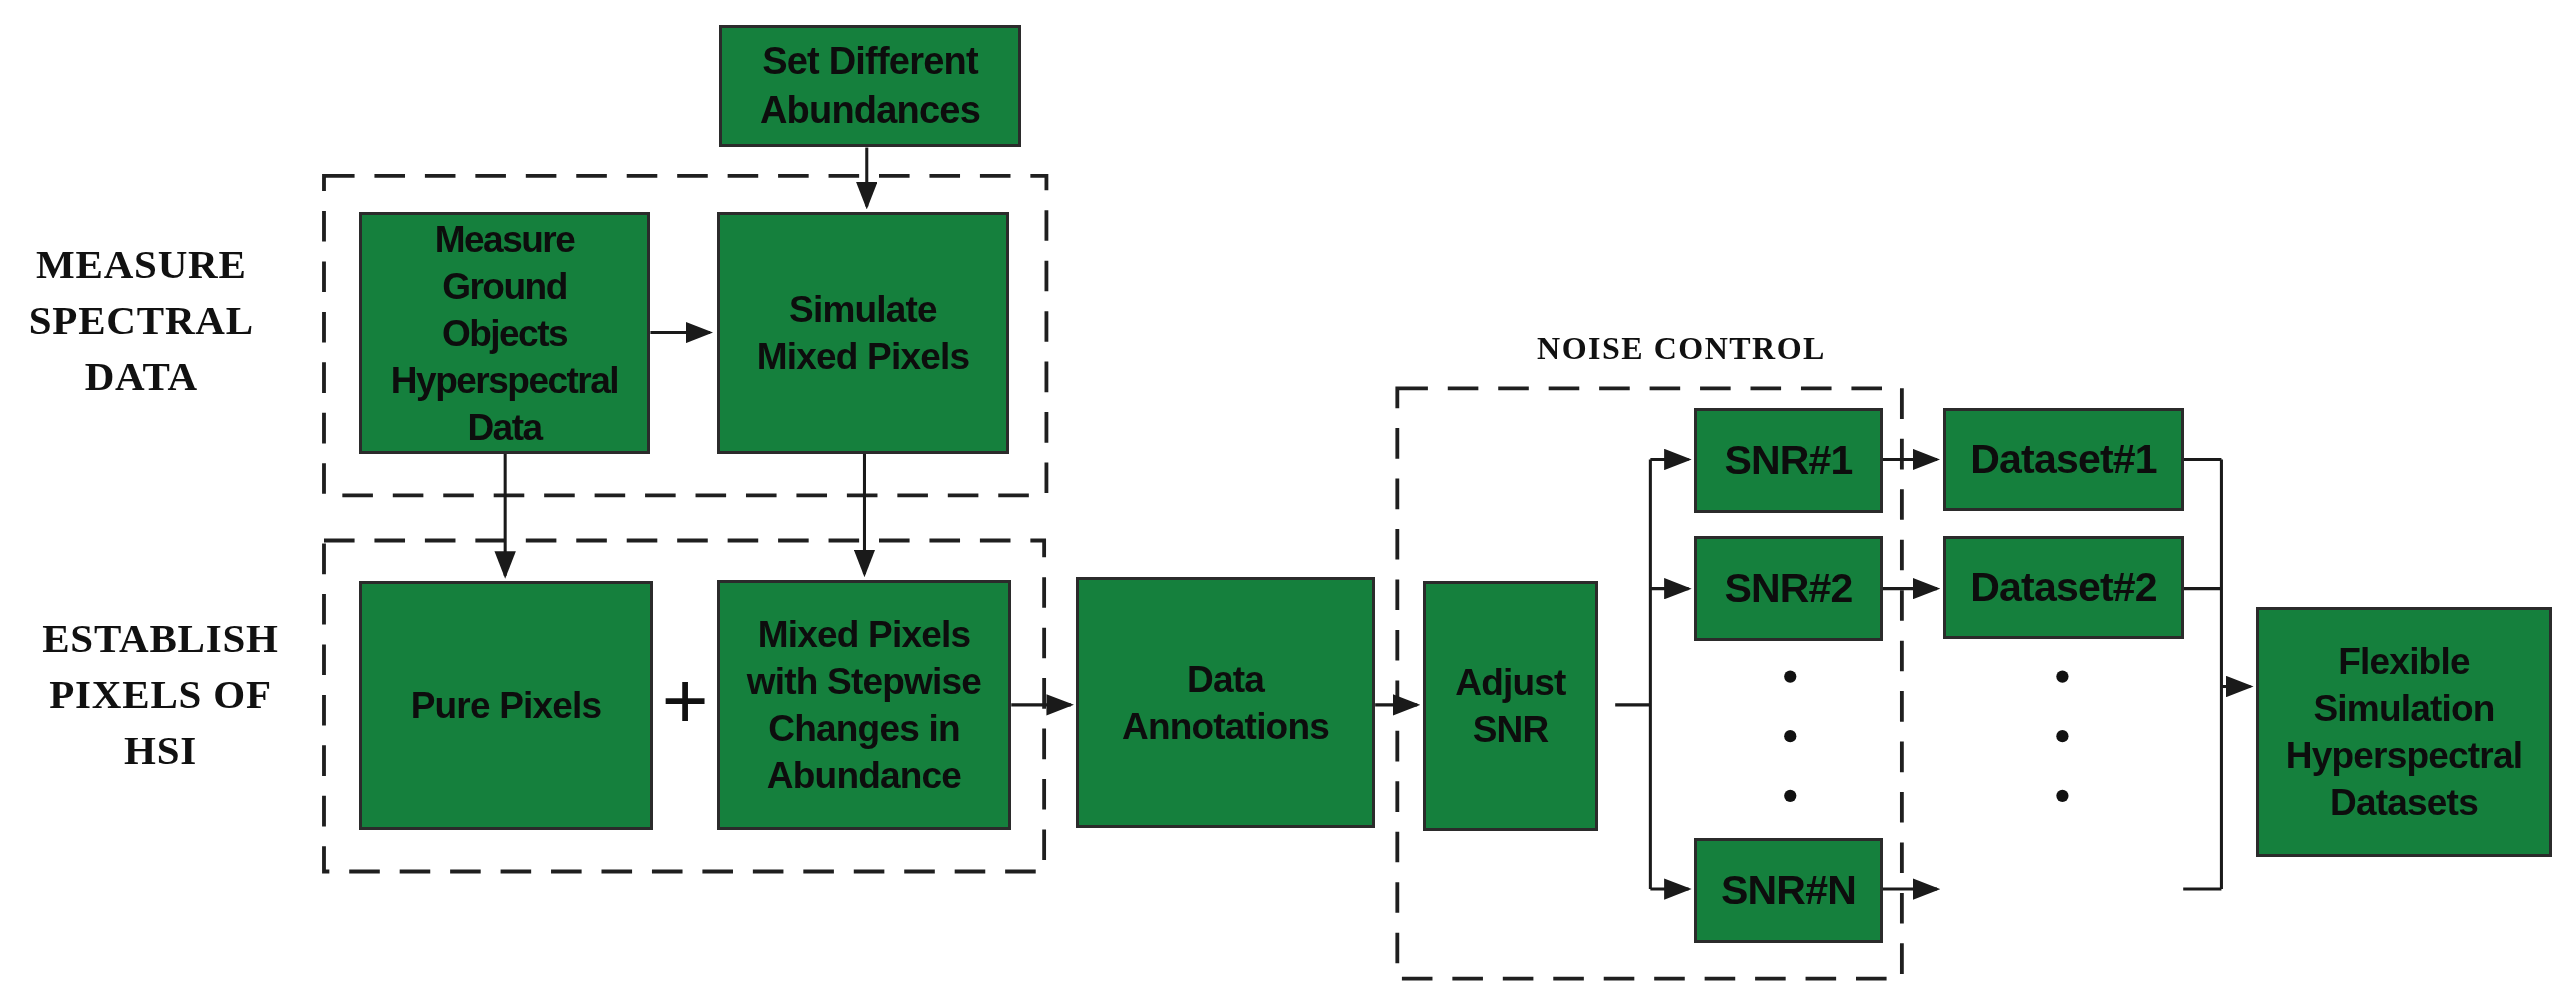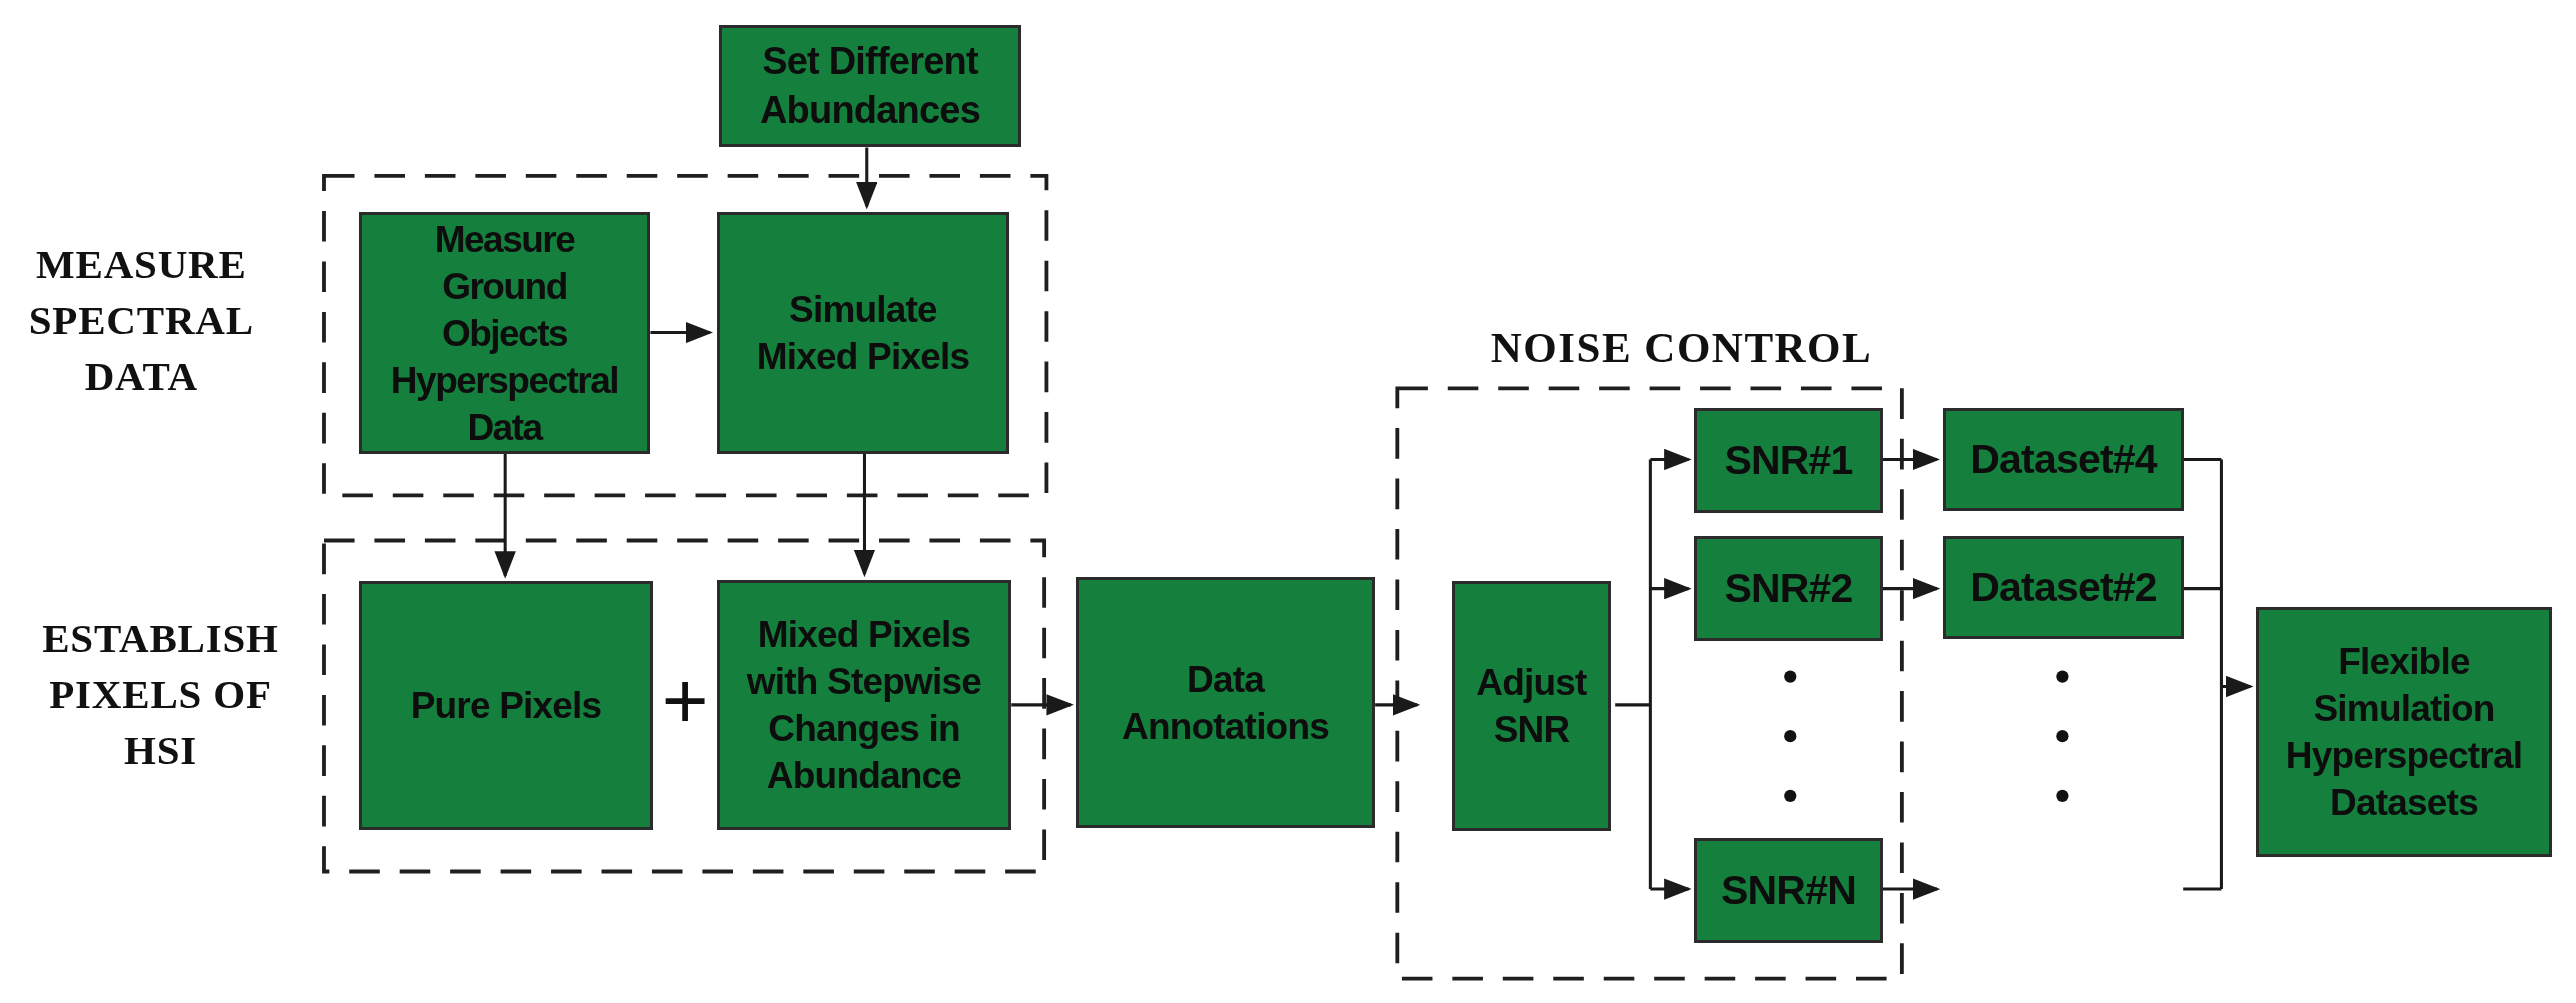--- a/index.html
+++ b/index.html
@@ -97,21 +97,21 @@
   </svg>
 
   <div class="side-label" style="left:15.3px;top:236px;width:252px;">MEASURE
 SPECTRAL
 DATA</div>
 
   <div class="side-label" style="left:23px;top:610px;width:275px;">ESTABLISH
 PIXELS OF
 HSI</div>
 
-  <div class="side-label" style="left:1452px;top:320px;width:459px;font-size:43px;letter-spacing:1.5px;">NOISE CONTROL</div>
+  <div class="side-label" style="left:1452px;top:320px;width:459px;font-size:32px;letter-spacing:1.5px;">NOISE CONTROL</div>
 
   <div class="node set-label" style="left:719px;top:25px;width:302px;height:122px;">Set Different
 Abundances</div>
 
   <div class="node big-label" style="left:359px;top:212px;width:291px;height:242px;letter-spacing:-1.5px;">Measure
 Ground
 Objects
 Hyperspectral
 Data</div>
 
@@ -123,28 +123,28 @@
   <div class="plus" style="left:685px;top:705px;">+</div>
 
   <div class="node big-label" style="left:717px;top:580px;width:294px;height:250px;">Mixed Pixels
 with Stepwise
 Changes in
 Abundance</div>
 
   <div class="node big-label" style="left:1076px;top:577px;width:299px;height:251px;">Data
 Annotations</div>
 
-  <div class="node big-label" style="left:1423px;top:581px;width:159px;height:250px;margin-left:29px;">Adjust
+  <div class="node big-label" style="left:1423px;top:581px;width:175px;height:250px;">Adjust
 SNR</div>
 
   <div class="node small-label" style="left:1694px;top:408px;width:189px;height:105px;">SNR#1</div>
   <div class="node small-label" style="left:1694px;top:536px;width:189px;height:105px;">SNR#2</div>
   <div class="node small-label" style="left:1694px;top:838px;width:189px;height:105px;">SNR#N</div>
 
-  <div class="node small-label" style="left:1943px;top:408px;width:241px;height:103px;">Dataset#4</div>
+  <div class="node small-label" style="left:1943px;top:408px;width:241px;height:103px;">Dataset#1</div>
   <div class="node small-label" style="left:1943px;top:536px;width:241px;height:103px;">Dataset#2</div>
 
   <div class="node big-label" style="left:2256px;top:562px;width:296px;height:250px;margin-top:45px;">Flexible
 Simulation
 Hyperspectral
 Datasets</div>
 
 </div>
 
 

